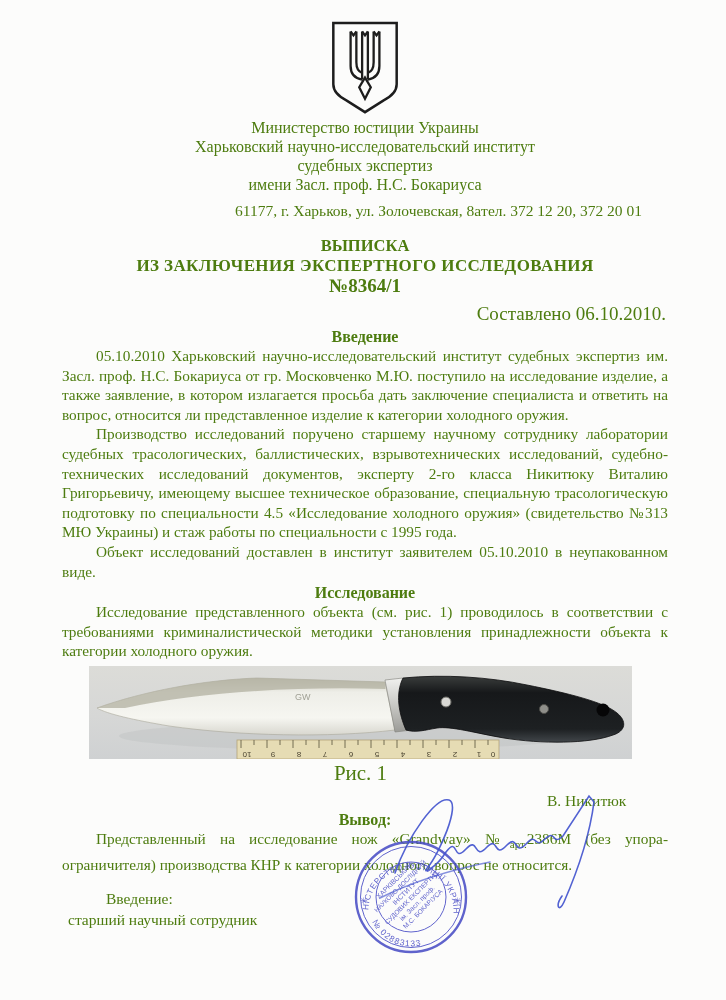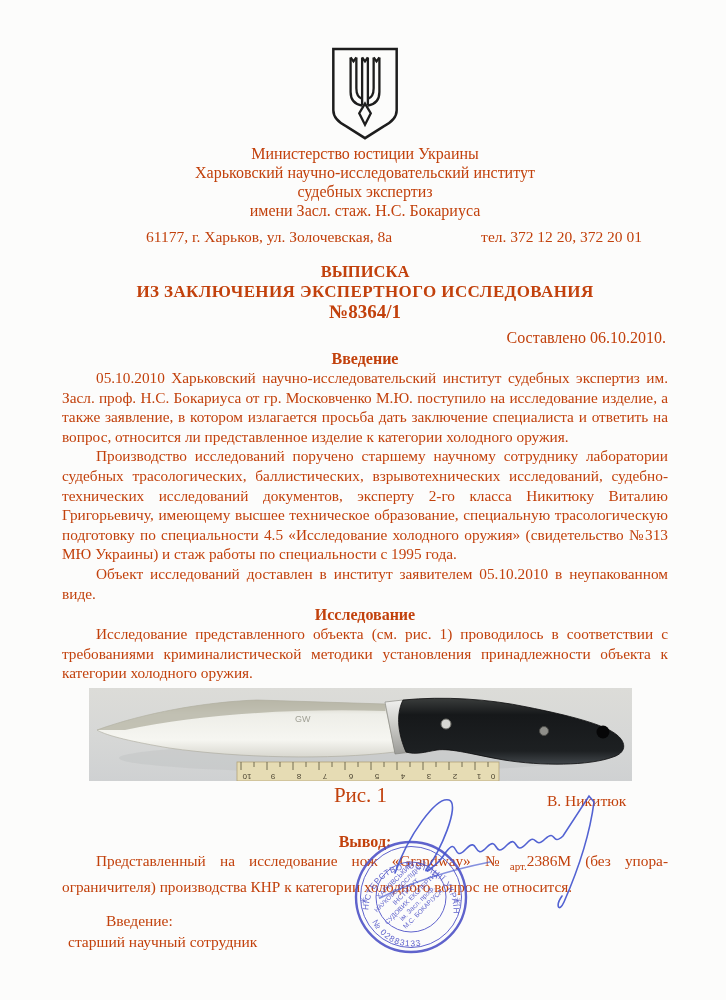--- a/index.html
+++ b/index.html
@@ -1,33 +1,33 @@
 <!DOCTYPE html>
 <html><head>
 <meta charset="utf-8">
 <style>
   html,body{margin:0;padding:0;}
   .page{
     position:relative;
     width:726px;height:1000px;
     background:#fcfcfb;
-    color:#c2410c;
+    color:#4d7c0f;
     font-family:"Liberation Serif", serif;
     overflow:hidden;
     box-sizing:border-box;
-    padding:46px 58px 0 62px;
+    padding:20px 58px 0 62px;
   }
   .emblem{display:block;margin:0 auto;}
   .hdr{ text-align:center; font-size:16px; line-height:19px; margin-top:2px;}
-  .addr{ display:flex; justify-content:space-between; font-size:15.5px; margin-top:8px; padding:0 26px 0 84px;}
+  .addr{ display:flex; justify-content:flex-end; font-size:15.5px; margin-top:8px; padding:0 26px 0 84px;}
   .title{ text-align:center; font-weight:bold; margin-top:16px;}
   .title .t1{font-size:16.5px;}
   .title .t2{font-size:17px; letter-spacing:.4px; line-height:20px;}
   .title .t3{font-size:19px; line-height:19px;}
-  .compiled{ text-align:right; font-size:16px; margin-top:8px; padding-right:2px;}
+  .compiled{ text-align:right; font-size:19px; margin-top:8px; padding-right:2px;}
   .sec-h{ text-align:center; font-weight:bold; font-size:16px; line-height:19px; margin-top:2px;}
   p.body{ font-size:15.3px; line-height:19.6px; text-align:justify; text-indent:34px; margin:0;}
   .figure{ margin-top:5px; width:543px; margin-left:27px;}
   .figure svg{display:block;}
   .caption{ text-align:center; font-size:21px; margin-top:2px;}
   .concl-h{ margin-top:24px;}
   .concl{ line-height:20px; margin-top:2px;}
   .concl sub{ font-size:11px;}
   .expert-label{ font-size:15.5px; margin-top:16px; padding-left:44px;}
   .expert-title{ font-size:15.5px; margin-top:3px; padding-left:6px;}
@@ -53,21 +53,21 @@
       <path d="M49,12 L52,16 L55,12"></path>
       <path d="M37,12 L40,16 L43,12"></path>
       <path d="M40,60 L46,70 L40,82 L34,70 Z"></path>
     </g>
   </svg>
 
   <div class="hdr">
     <div>Министерство юстиции Украины</div>
     <div>Харьковский научно-исследовательский институт</div>
     <div>судебных экспертиз</div>
-    <div>имени Засл. стаж. Н.С. Бокариуса</div>
+    <div>имени Засл. проф. Н.С. Бокариуса</div>
   </div>
 
   <div class="addr">
     <span>61177, г. Харьков, ул. Золочевская, 8а</span>
     <span>тел. 372 12 20, 372 20 01</span>
   </div>
 
   <div class="title">
     <div class="t1">ВЫПИСКА</div>
     <div class="t2">ИЗ  ЗАКЛЮЧЕНИЯ  ЭКСПЕРТНОГО  ИССЛЕДОВАНИЯ</div>

